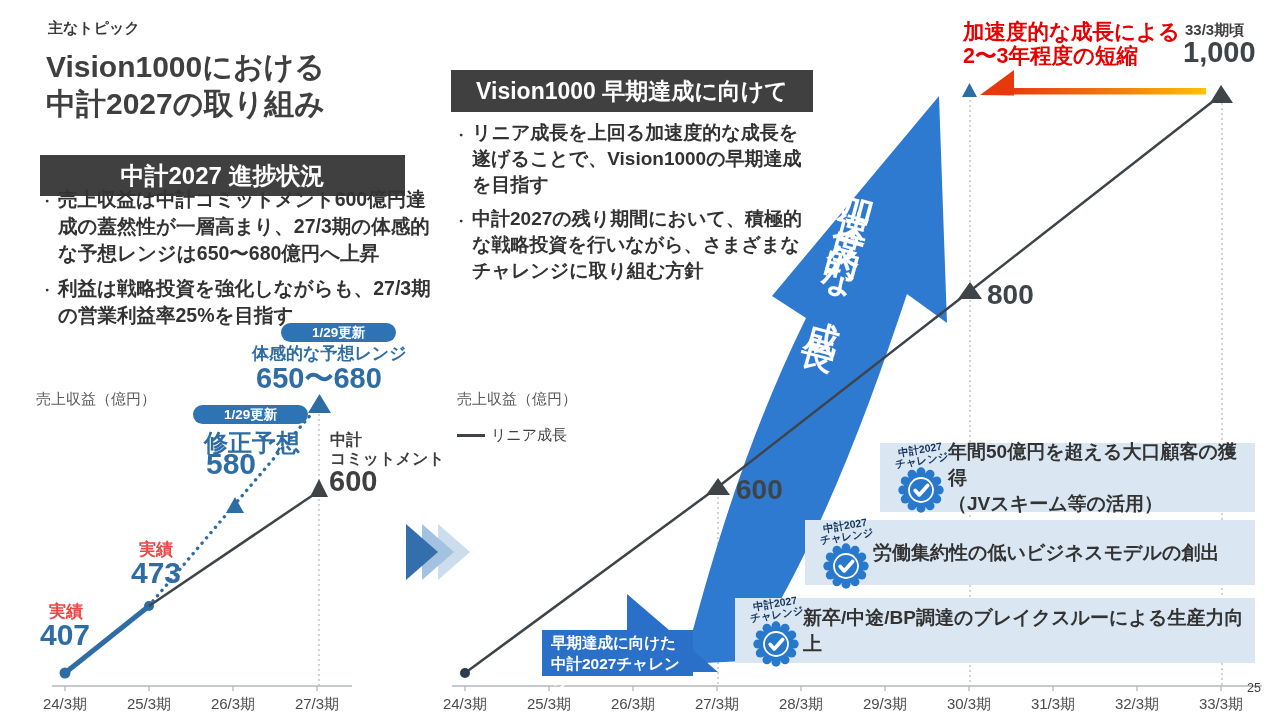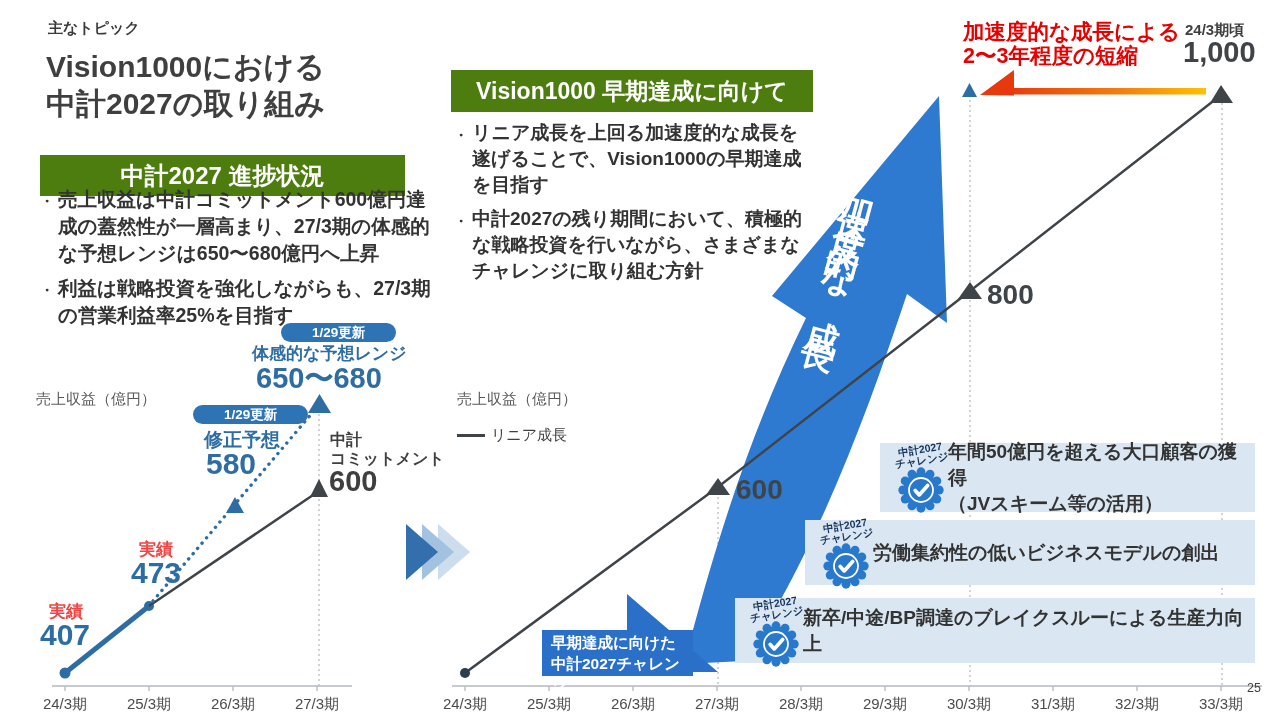--- a/index.html
+++ b/index.html
@@ -7,21 +7,21 @@
   .slide{position:relative;width:1280px;height:720px;overflow:hidden;background:#ffffff;}
   .abs{position:absolute;}
 
   #chart-canvas{position:absolute;left:0;top:0;}
   svg text{font-family:"Liberation Sans","DejaVu Sans",sans-serif;}
   .axis-lab{font-size:15px;fill:#4c4c4c;}
   .milestone{font-size:28px;font-weight:bold;fill:#3f4449;}
 
   .topic-label{left:48px;top:19px;font-size:15px;font-weight:bold;color:#3a3a3a;}
   .main-title{left:46px;top:48px;font-size:30px;font-weight:bold;color:#3f3f3f;line-height:37px;letter-spacing:0px;}
-  .section-header{background:#4d7c0f;color:#ffffff;font-weight:bold;text-align:center;}
+  .section-header{background:#404040;color:#ffffff;font-weight:bold;text-align:center;}
   .hdr-left{left:40px;top:139px;width:365px;height:41px;font-size:24px;line-height:41px;margin-top:16px;}
   .hdr-right{left:451px;top:70px;width:362px;height:42px;font-size:23px;line-height:42px;}
 
   .bullets{color:#333333;font-weight:bold;}
   .bullets-left{left:40px;top:186px;width:392px;font-size:19.5px;line-height:27px;}
   .bullets-right{left:454px;top:120px;width:352px;font-size:19px;line-height:26px;}
   .bullet-row{display:flex;margin-bottom:8px;}
   .bullet-glyph{flex:0 0 18px;font-size:14px;padding-top:2px;}
 
   .pill{background:#2e74b5;color:#ffffff;font-size:13.5px;font-weight:bold;line-height:19px;height:19px;
@@ -168,21 +168,21 @@
     </div>
   </div>
 
   <div class="abs pill" style="left:281px;top:323px;">1/29更新</div>
   <div class="abs blue-lab" style="left:252px;top:342px;font-size:17px;">体感的な予想レンジ</div>
   <div class="abs blue-lab" style="left:256px;top:359px;font-size:29px;">650〜680</div>
 
   <div class="abs gray-lab" style="left:36px;top:390px;">売上収益（億円）</div>
 
   <div class="abs pill" style="left:193px;top:405px;">1/29更新</div>
-  <div class="abs blue-lab" style="left:204px;top:427px;font-size:19px;text-align:center;">修正予想</div>
+  <div class="abs blue-lab" style="left:204px;top:427px;font-size:24px;text-align:center;">修正予想</div>
   <div class="abs blue-lab" style="left:206px;top:447px;font-size:30px;">580</div>
 
   <div class="abs dark-lab" style="left:330px;top:430px;font-size:16px;line-height:19px;">
     <div>中計</div>
     <div>コミットメント</div>
   </div>
   <div class="abs dark-lab" style="left:329px;top:465px;font-size:29px;">600</div>
 
   <div class="abs navy-lab" style="left:139px;top:538px;font-size:17px;">実績</div>
   <div class="abs blue-lab" style="left:131px;top:556px;font-size:30px;">473</div>
@@ -211,21 +211,21 @@
   <div class="abs gray-lab" style="left:457px;top:390px;">売上収益（億円）</div>
   <div class="abs legend-row" style="left:457px;top:426px;">
     <span class="legend-dash"></span>
     <span>リニア成長</span>
   </div>
 
   <div class="abs red-note">
     <div>加速度的な成長による</div>
     <div>2〜3年程度の短縮</div>
   </div>
-  <div class="abs dark-lab" style="left:1185px;top:21px;font-size:15px;">24/3期頃</div>
+  <div class="abs dark-lab" style="left:1185px;top:21px;font-size:15px;">33/3期頃</div>
   <div class="abs dark-lab" style="left:1183px;top:36px;font-size:29px;color:#3f4449;">1,000</div>
 
   <div class="abs arrow-label">加速度的な成長</div>
 
   <div class="abs pennant-box">
     <div>早期達成に向けた</div>
     <div>中計2027チャレンジ</div>
   </div>
 
   <div class="abs challenge-box" style="left:880px;top:443px;width:375px;height:69px;">

